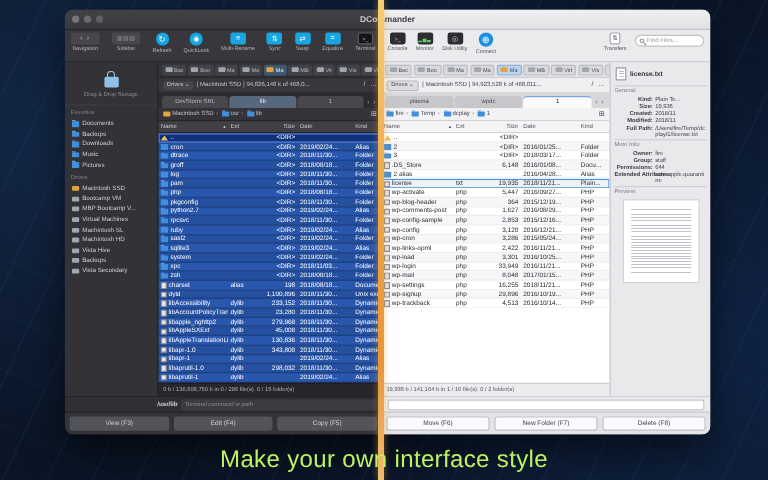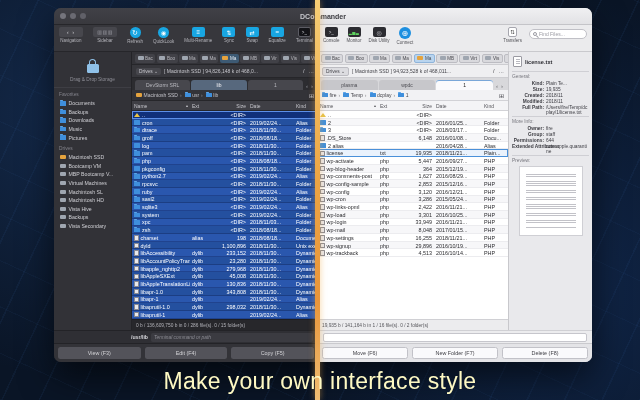--- a/index.html
+++ b/index.html
@@ -168,21 +168,21 @@
   .pane-dark .fkeys{background:#333338;border-top:1px solid #232327;}
   .pane-light .fkeys{background:#e4e4e7;border-top:1px solid #cacace;}
   .fk{flex:1;height:12px;margin:0 2px;border-radius:2.5px;display:flex;align-items:center;justify-content:center;font-size:5.4px;}
   .pane-dark .fk{background:#53535a;color:#d2d2d6;}
   .pane-light .fk{background:#fafafc;border:1px solid #c2c2c8;color:#3e3e44;}
   
   .divider{position:absolute;left:315px;top:0;width:5px;height:400px;z-index:50;
     background:linear-gradient(180deg,#f6cd74 0%,#eda544 45%,#e8953a 75%,#f0bd72 100%);
     box-shadow:0 0 6px rgba(240,170,70,.5);}
   .caption{position:absolute;left:0;right:0;bottom:5px;z-index:60;text-align:center;
-    font-size:23px;color:#fef9c3;font-weight:500;letter-spacing:.3px;}
+    font-size:20px;color:#bef264;font-weight:500;letter-spacing:.3px;}
 </style>
 </head>
 <body>
 
 <div class="window">
 
   <div class="pane pane-dark">
     <div class="titlebar">
       <span class="tl tl1"></span>
       <span class="tl tl2"></span>

